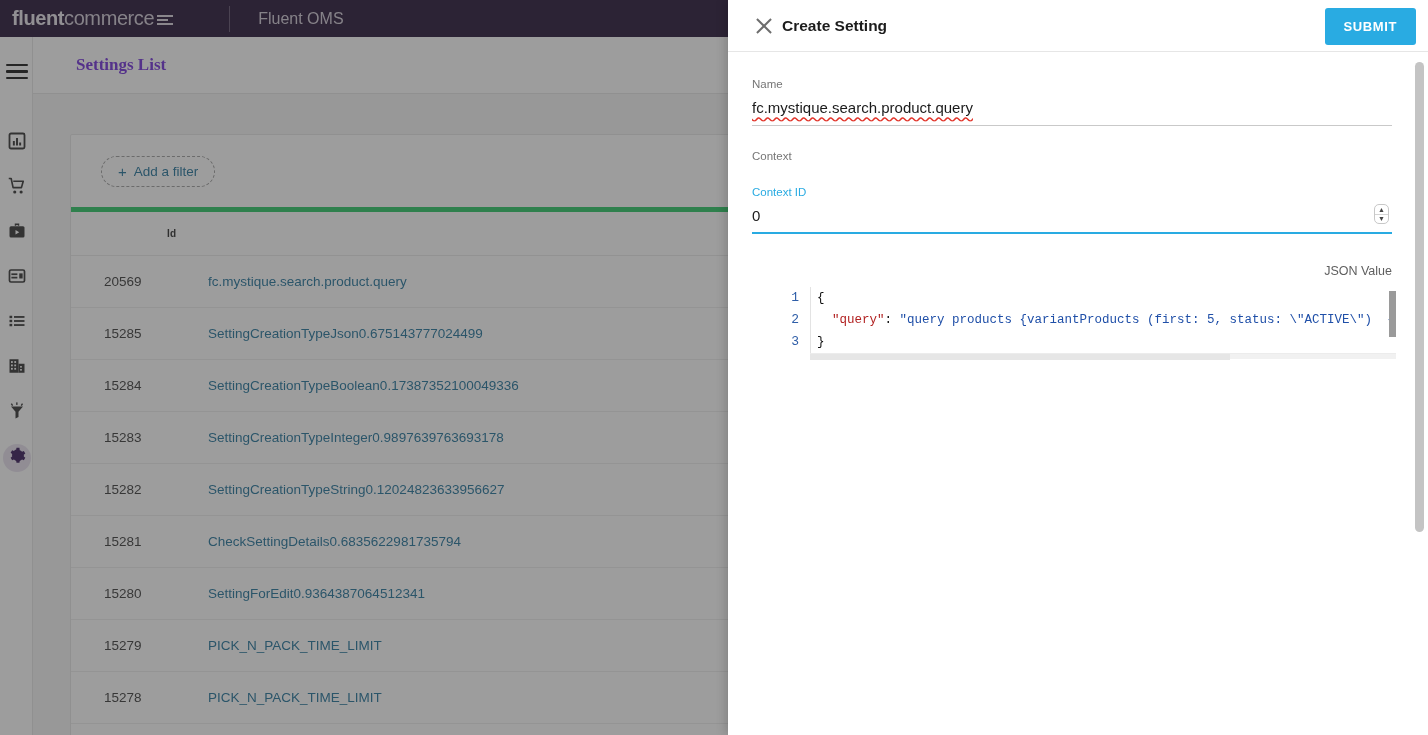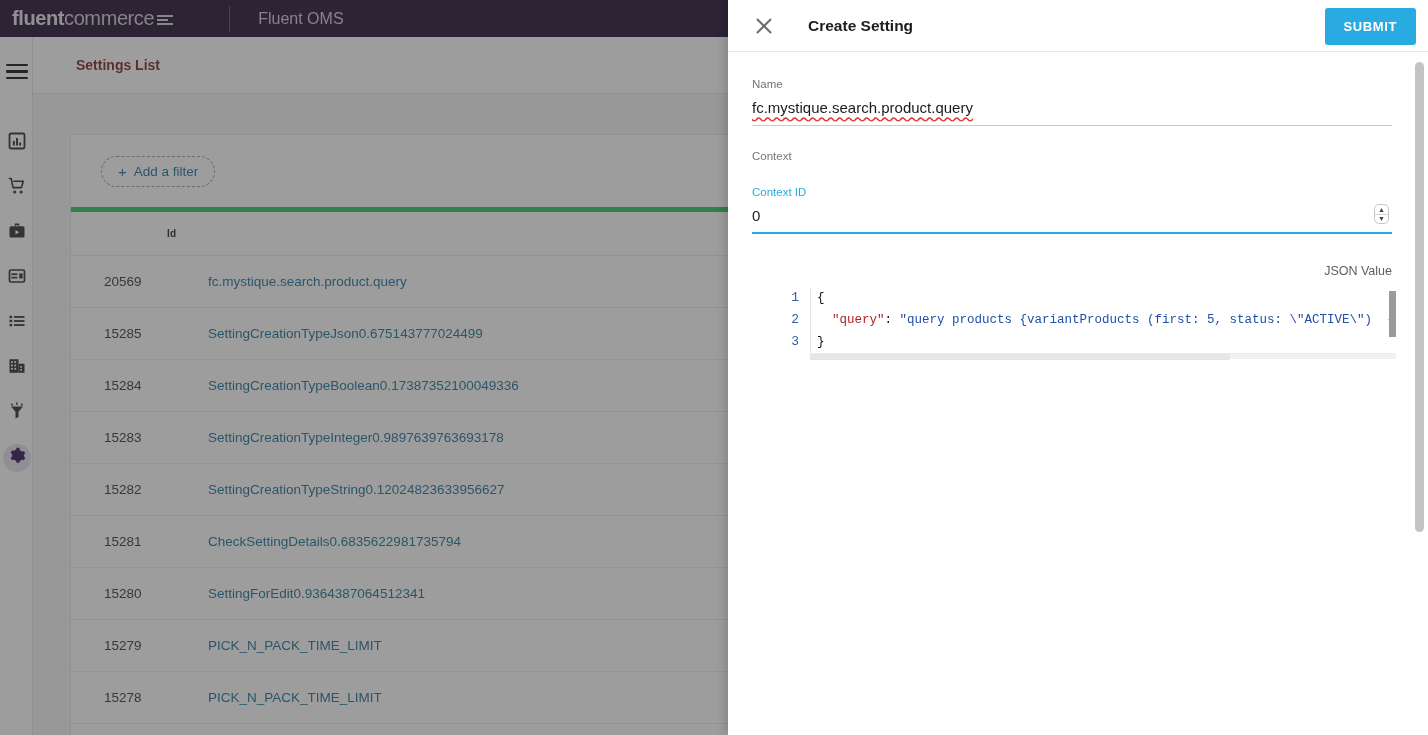--- a/index.html
+++ b/index.html
@@ -60,21 +60,21 @@
     content: ""; position: absolute; width: 28px; height: 28px; border-radius: 50%;
     background: rgba(140,110,175,0.22);
   }
   .railitem.active svg { fill: #2e0f52; position: relative; }
 
   .pagehead {
     position: absolute; top: 37px; left: 33px; width: 1395px; height: 57px;
     background: #fff; border-bottom: 1px solid #e4e4e4;
     display: flex; align-items: center;
   }
-  .pagehead h1 { font-size: 14px; font-weight: 700; color: #7f1d1d; padding-left: 43px; }
+  .pagehead h1 { font-size: 17px; font-weight: 700; color: #6d28d9; padding-left: 43px; font-family: Liberation Serif, serif; }
 
   .content { position: absolute; top: 94px; left: 33px; width: 1395px; height: 641px; background: #f4f4f4; }
   .card {
     position: absolute; top: 40px; left: 37px; width: 1320px; min-height: 620px;
     background: #fff; border: 1px solid #e4e4e4; border-radius: 2px;
   }
   .filterbar { height: 72px; display: flex; align-items: center; padding-left: 30px; }
   .addfilter {
     border: 1px dashed #9a9a9a; border-radius: 20px; padding: 7px 16px;
     color: #1a6e97; font-size: 13.5px; cursor: pointer; background: transparent;
@@ -109,21 +109,21 @@
     display: flex; align-items: center; padding-left: 25px; background: #fff;
   }
   .close-x {
     width: 22px; height: 22px; cursor: pointer; position: relative; flex: 0 0 auto;
   }
   .close-x i {
     position: absolute; top: 10px; left: 1px; width: 20px; height: 2px; background: #6d6d6d;
   }
   .close-x i:nth-child(1) { transform: rotate(45deg); }
   .close-x i:nth-child(2) { transform: rotate(-45deg); }
-  .panel-title { font-size: 15.5px; font-weight: 700; color: #1c1c1c; margin-left: 33px; }
+  .panel-title { font-size: 15.5px; font-weight: 700; color: #1c1c1c; margin-left: 7px; }
   .submit-btn {
     position: absolute; right: 12px; top: 8px; background: #29abe2; color: #fff;
     border: none; border-radius: 3px; font-size: 13px; font-weight: 700;
     letter-spacing: 0.6px; padding: 11px 19px; cursor: pointer; font-family: inherit;
   }
 
   .panel-body { position: relative; padding: 26px 36px 0 24px; height: 683px; overflow: hidden; }
 
   .field { margin-bottom: 24px; position: relative; }
   .field label.flabel { display: block; font-size: 11.5px; color: #767676; margin-bottom: 9px; }

